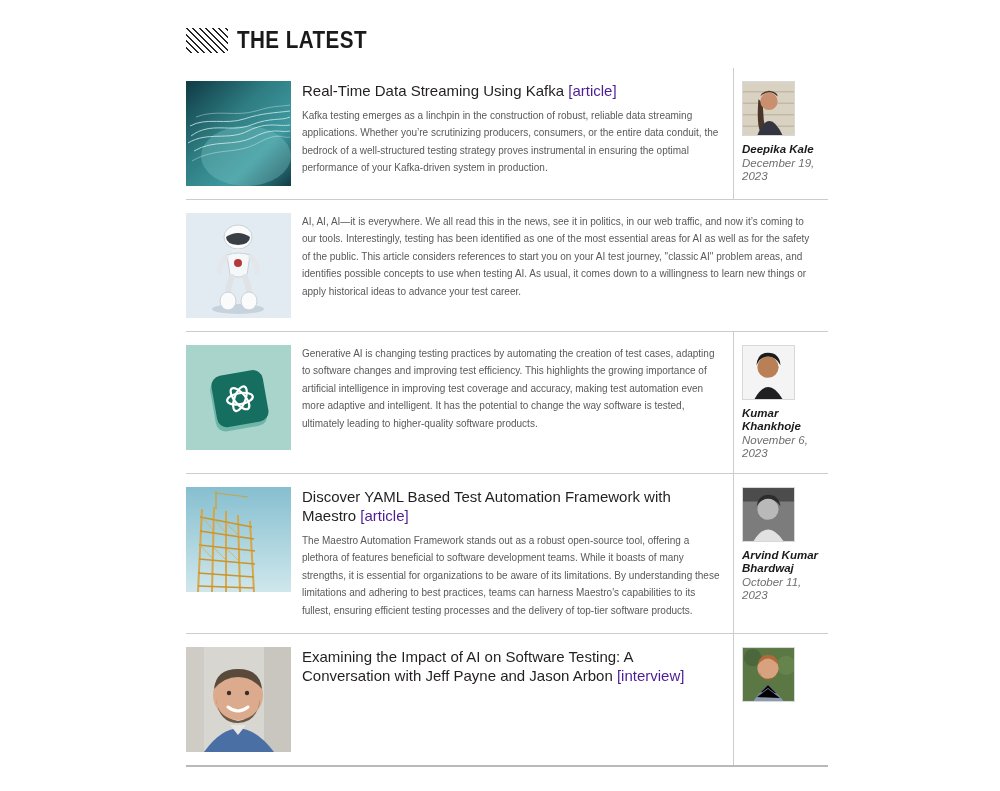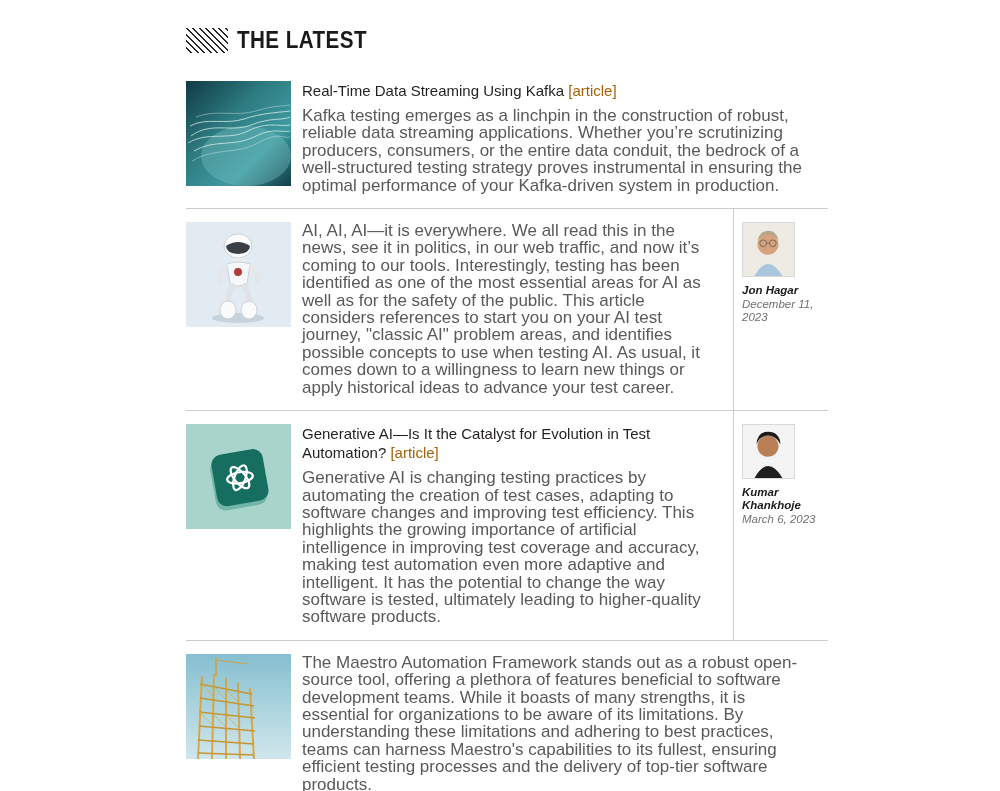--- a/index.html
+++ b/index.html
@@ -15,22 +15,22 @@
                        transform:scaleX(0.86); transform-origin:left center; white-space:nowrap; }
 
   
   .article-row { display:flex; align-items:stretch; border-bottom:1px solid #cccccc; }
   .article-row:last-child { border-bottom:2px solid #b9b9b9; }
   .thumb { width:105px; height:105px; margin:13px 11px 13px 0; flex:0 0 105px; overflow:hidden; cursor:pointer; }
   .thumb svg { display:block; width:105px; height:105px; }
   .mid { flex:1; padding:13px 12px 14px 0; }
   .title-line { font-size:15px; line-height:19px; margin-bottom:7px; }
   .title-line a { font-weight:normal; color:#231f20; text-decoration:none; cursor:pointer; }
-  .type-tag { color:#a16207; font-weight:normal;text-align:center; }
-  .summary { font-size:17px; line-height:17.4px; color:#58595b; }
+  .type-tag { color:#4c1d95; font-weight:normal;text-align:center; }
+  .summary { font-size:10px; line-height:17.4px; color:#58595b; }
   .author-col { width:95px; flex:0 0 95px; border-left:1px solid #cccccc; padding:13px 0 13px 8px; }
   .author-photo { width:53px; height:55px; border:1px solid #d8d8d8; cursor:pointer; }
   .author-photo svg { display:block; width:100%; height:100%; }
   .author-name { font-size:11.5px; font-weight:bold; font-style:italic; color:#1a1a1a;
                  margin-top:7px; line-height:13px; cursor:pointer; }
   .article-date { font-size:11.5px; font-style:italic; color:#6f6f6f; line-height:13px; margin-top:1px; }
 </style>
 </head>
 <body>
 
@@ -66,20 +66,39 @@
         </g>
       </svg>
     </div>
     <div class="mid">
       <div class="title-line">
         <a>Real-Time Data Streaming Using Kafka</a>
         <span class="type-tag">[article]</span>
       </div>
       <div class="summary">Kafka testing emerges as a linchpin in the construction of robust, reliable data streaming applications. Whether you’re scrutinizing producers, consumers, or the entire data conduit, the bedrock of a well-structured testing strategy proves instrumental in ensuring the optimal performance of your Kafka-driven system in production.</div>
     </div>
+    <div class="author-col">
+      <div class="author-photo">
+        <svg viewBox="0 0 53 55">
+          <rect width="53" height="55" fill="#d9d2c2"></rect>
+          <g stroke="#c2b9a5" stroke-width="1.5">
+              <line x1="0" y1="10" x2="53" y2="10"></line>
+              <line x1="0" y1="22" x2="53" y2="22"></line>
+              <line x1="0" y1="34" x2="53" y2="34"></line>
+              <line x1="0" y1="46" x2="53" y2="46"></line>
+            </g>
+          <path d="M16 18 Q14 44 18 52 L24 52 Q20 36 21 22 Z" fill="#4a352a"></path>
+          <circle cx="27" cy="20" r="9" fill="#c98f6f"></circle>
+          <path d="M18 15 Q27 6 36 15 Q36 10 27 9 Q19 10 18 15" fill="#4a352a"></path>
+          <path d="M15 55 Q27 26 41 55 Z" fill="#353542"></path>
+        </svg>
+      </div>
+      <div class="author-name">Deepika Kale</div>
+      <div class="article-date">December 19, 2023</div>
+    </div>
   </div>
 
   <div class="article-row">
     <div class="thumb">
       <svg viewBox="0 0 105 105">
         <rect width="105" height="105" fill="#e3ebf2"></rect>
         <ellipse cx="52" cy="96" rx="26" ry="5" fill="#c6d2dc"></ellipse>
         <ellipse cx="52" cy="24" rx="14" ry="12" fill="#fbfbfb" stroke="#c9d2da"></ellipse>
         <path d="M40 24 Q52 16 64 24 Q64 31 52 32 Q40 31 40 24" fill="#3a3f46"></path>
         <rect x="46" y="36" width="13" height="6" rx="3" fill="#e8edf1"></rect>
@@ -89,72 +108,51 @@
         <path d="M65 44 Q73 52 71 60" stroke="#e4e7ea" stroke-width="5" fill="none" stroke-linecap="round"></path>
         <path d="M46 64 Q42 74 42 80" stroke="#dfe3e7" stroke-width="6" fill="none" stroke-linecap="round"></path>
         <path d="M59 64 Q63 74 63 80" stroke="#dfe3e7" stroke-width="6" fill="none" stroke-linecap="round"></path>
         <ellipse cx="42" cy="88" rx="8" ry="9" fill="#fbfbfb" stroke="#c9d2da"></ellipse>
         <ellipse cx="63" cy="88" rx="8" ry="9" fill="#fbfbfb" stroke="#c9d2da"></ellipse>
       </svg>
     </div>
     <div class="mid">
       <div class="summary">AI, AI, AI—it is everywhere. We all read this in the news, see it in politics, in our web traffic, and now it’s coming to our tools. Interestingly, testing has been identified as one of the most essential areas for AI as well as for the safety of the public. This article considers references to start you on your AI test journey, "classic AI" problem areas, and identifies possible concepts to use when testing AI. As usual, it comes down to a willingness to learn new things or apply historical ideas to advance your test career.</div>
     </div>
-    <div class="author-col">
-      <div class="author-photo">
-        <svg viewBox="0 0 53 55">
-          <rect width="53" height="55" fill="#edebe3"></rect>
-          <circle cx="26" cy="22" r="11" fill="#d9a27f"></circle>
-          <path d="M15 18 Q18 8 26 8 Q35 8 37 18 Q32 12 26 12 Q20 12 15 18" fill="#b5a78a"></path>
-          <g stroke="#6f6a5e" stroke-width="1" fill="none">
-              <circle cx="21" cy="21" r="3.5"></circle>
-              <circle cx="31" cy="21" r="3.5"></circle>
-              <line x1="24.5" y1="21" x2="27.5" y2="21"></line>
-            </g>
-          <path d="M12 55 Q26 30 41 55 Z" fill="#aac6dc"></path>
-        </svg>
-      </div>
-      <div class="author-name">Jon Hagar</div>
-      <div class="article-date">December 11, 2023</div>
-    </div>
   </div>
 
   <div class="article-row">
     <div class="thumb">
       <svg viewBox="0 0 105 105">
         <rect width="105" height="105" fill="#a9d4cb"></rect>
         <g transform="translate(52,54) rotate(-10)">
           <rect x="-26" y="-22" width="52" height="52" rx="10" fill="#6fb5a8"></rect>
           <rect x="-24" y="-26" width="52" height="52" rx="10" fill="#156e60"></rect>
           <g transform="translate(2,0)" stroke="#ffffff" stroke-width="2.2" fill="none">
             <ellipse rx="13" ry="5.5" transform="rotate(0)"></ellipse>
             <ellipse rx="13" ry="5.5" transform="rotate(60)"></ellipse>
             <ellipse rx="13" ry="5.5" transform="rotate(120)"></ellipse>
           </g>
         </g>
       </svg>
     </div>
     <div class="mid">
-      <div class="title-line">
-        <a>Generative AI—Is It the Catalyst for Evolution in Test Automation?</a>
-        <span class="type-tag">[article]</span>
-      </div>
       <div class="summary">Generative AI is changing testing practices by automating the creation of test cases, adapting to software changes and improving test efficiency. This highlights the growing importance of artificial intelligence in improving test coverage and accuracy, making test automation even more adaptive and intelligent. It has the potential to change the way software is tested, ultimately leading to higher-quality software products.</div>
     </div>
     <div class="author-col">
       <div class="author-photo">
         <svg viewBox="0 0 53 55">
           <rect width="53" height="55" fill="#f4f4f4"></rect>
           <circle cx="26" cy="22" r="11" fill="#b97f55"></circle>
           <path d="M14 20 Q15 7 26 7 Q38 7 39 20 Q34 11 26 11 Q18 11 14 20" fill="#1c1c1c"></path>
           <path d="M12 55 Q26 30 41 55 Z" fill="#1f1f22"></path>
         </svg>
       </div>
       <div class="author-name">Kumar Khankhoje</div>
-      <div class="article-date">March 6, 2023</div>
+      <div class="article-date">November 6, 2023</div>
     </div>
   </div>
 
   <div class="article-row">
     <div class="thumb">
       <svg viewBox="0 0 105 105">
         <defs>
             <linearGradient id="sky" x1="0" y1="0" x2="0" y2="1">
           <stop offset="0" stop-color="#86bfd0"></stop>
               <stop offset="1" stop-color="#cfe7ec"></stop>
@@ -182,21 +180,38 @@
           <line x1="16" y1="30" x2="28" y2="44"></line>
             <line x1="28" y1="32" x2="40" y2="46"></line>
             <line x1="40" y1="36" x2="54" y2="50"></line>
           <line x1="14" y1="58" x2="27" y2="72"></line>
             <line x1="27" y1="60" x2="41" y2="74"></line>
             <line x1="41" y1="62" x2="55" y2="76"></line>
         </g>
       </svg>
     </div>
     <div class="mid">
+      <div class="title-line">
+        <a>Discover YAML Based Test Automation Framework with Maestro</a>
+        <span class="type-tag">[article]</span>
+      </div>
       <div class="summary">The Maestro Automation Framework stands out as a robust open-source tool, offering a plethora of features beneficial to software development teams. While it boasts of many strengths, it is essential for organizations to be aware of its limitations. By understanding these limitations and adhering to best practices, teams can harness Maestro's capabilities to its fullest, ensuring efficient testing processes and the delivery of top-tier software products.</div>
+    </div>
+    <div class="author-col">
+      <div class="author-photo">
+        <svg viewBox="0 0 53 55">
+          <rect width="53" height="55" fill="#7c7c7c"></rect>
+          <rect x="0" y="0" width="53" height="14" fill="#4c4c4c"></rect>
+          <circle cx="26" cy="22" r="11" fill="#b9b9b9"></circle>
+          <path d="M14 19 Q16 7 26 7 Q37 7 39 19 Q33 11 26 11 Q19 11 14 19" fill="#2c2c2c"></path>
+          <path d="M11 55 Q26 31 42 55 Z" fill="#e2e2e2"></path>
+        </svg>
+      </div>
+      <div class="author-name">Arvind Kumar Bhardwaj</div>
+      <div class="article-date">October 11, 2023</div>
     </div>
   </div>
 
   <div class="article-row">
     <div class="thumb">
       <svg viewBox="0 0 105 105">
         <rect width="105" height="105" fill="#d8d6d1"></rect>
         <rect x="0" y="0" width="18" height="105" fill="#cfccc6"></rect>
           <rect x="78" y="0" width="27" height="105" fill="#c9c6c0"></rect>
         <path d="M18 105 Q52 58 88 105 Z" fill="#4a6fa5"></path>

